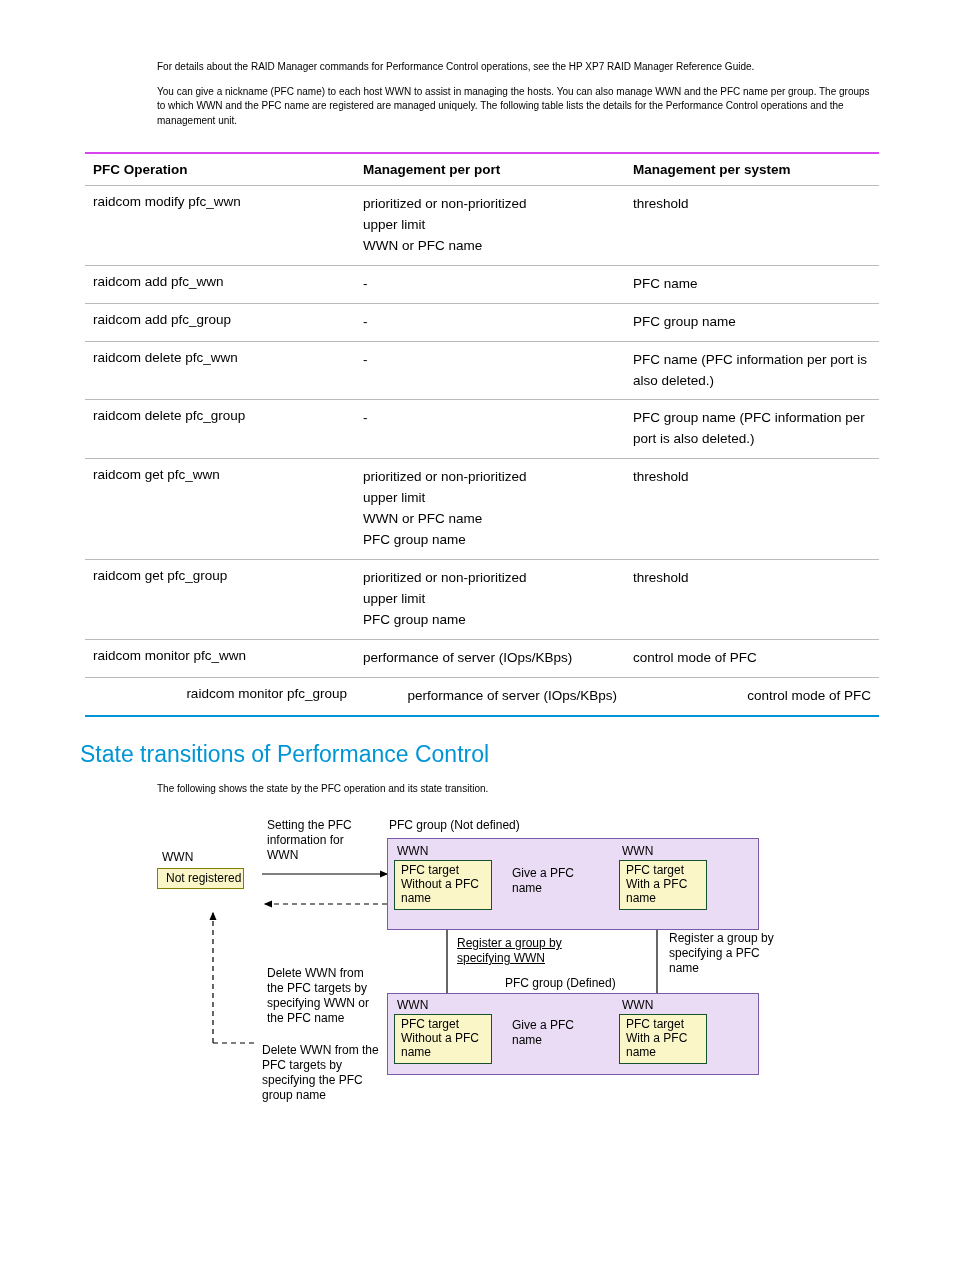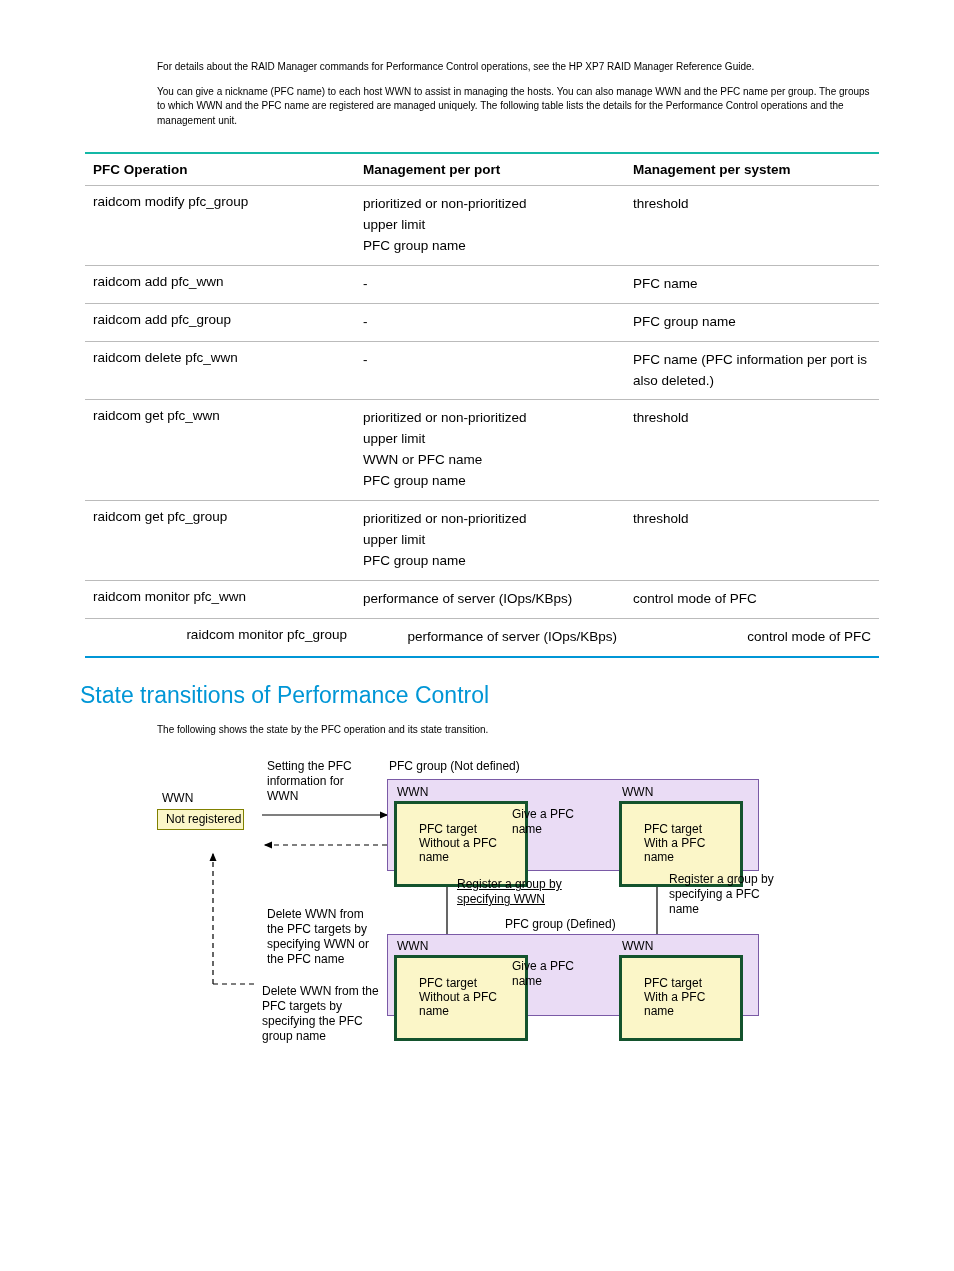--- a/index.html
+++ b/index.html
@@ -28,21 +28,21 @@
     width: 100%;
     font-size: 13.5px;
   }
   table.pfc th, table.pfc td {
     text-align: left;
     vertical-align: top;
     padding: 8px 8px;
     border-bottom: 1px solid #bbb;
   }
   table.pfc thead th {
-    border-top: 2px solid #14b8a6;
+    border-top: 2px solid #d946ef;
     border-bottom: 1px solid #bbb;
     font-weight: bold;
   }
   table.pfc tbody tr:last-child td {
     border-bottom: 2px solid #0096d6;
     text-align: right;
   }
   table.pfc td .line, table.pfc th .line {
     display: block;
     line-height: 1.55;
@@ -69,23 +69,23 @@
   .diagram .lbl { position: absolute; line-height: 1.25; }
   .wwn-chip {
     position: absolute;
     background: #fbf6c8;
     border: 1px solid #808000;
     padding: 2px 2px 3px 8px;
     font-size: 12px;
   }
   .state-box {
     position: absolute;
-    border: 3px solid #14532d;
+    border: 1px solid #14532d;
     background: #fbf6c8;
-    padding: 16px;
+    padding: 0;
     font-size: 12px;
   }
   .state-box .inner {
     padding: 2px 6px 4px 6px;
   }
   .big-group {
     position: absolute;
     border: 1px solid #7a5aa6;
     background: #eadcf5;
   }
@@ -102,55 +102,64 @@
   <table class="pfc">
     <thead>
       <tr>
         <th class="col-op">PFC Operation</th>
         <th class="col-port">Management per port</th>
         <th class="col-sys">Management per system</th>
       </tr>
     </thead>
     <tbody id="pfc-tbody">
         <tr>
-          <td>raidcom modify pfc_group</td>
+          <td>raidcom modify pfc_wwn</td>
           <td>
             <span class="line">prioritized or non-prioritized</span>
             <span class="line">upper limit</span>
+            <span class="line">WWN or PFC name</span>
+          </td>
+          <td>
+            <span class="line">threshold</span>
+          </td>
+        </tr>
+        <tr>
+          <td>raidcom add pfc_wwn</td>
+          <td>
+            <span class="line">-</span>
+          </td>
+          <td>
+            <span class="line">PFC name</span>
+          </td>
+        </tr>
+        <tr>
+          <td>raidcom add pfc_group</td>
+          <td>
+            <span class="line">-</span>
+          </td>
+          <td>
             <span class="line">PFC group name</span>
           </td>
-          <td>
-            <span class="line">threshold</span>
-          </td>
-        </tr>
-        <tr>
-          <td>raidcom add pfc_wwn</td>
-          <td>
-            <span class="line">-</span>
-          </td>
-          <td>
-            <span class="line">PFC name</span>
-          </td>
-        </tr>
-        <tr>
-          <td>raidcom add pfc_group</td>
-          <td>
-            <span class="line">-</span>
-          </td>
-          <td>
-            <span class="line">PFC group name</span>
-          </td>
         </tr>
         <tr>
           <td>raidcom delete pfc_wwn</td>
           <td>
             <span class="line">-</span>
           </td>
           <td>
             <span class="line">PFC name (PFC information per port is also deleted.)</span>
+          </td>
+        </tr>
+        <tr>
+          <td>raidcom delete pfc_group</td>
+          <td>
+            <span class="line">-</span>
+          </td>
+          <td>
+            <span class="line">PFC group name (PFC information per port is also deleted.)</span>
           </td>
         </tr>
         <tr>
           <td>raidcom get pfc_wwn</td>
           <td>
             <span class="line">prioritized or non-prioritized</span>
             <span class="line">upper limit</span>
             <span class="line">WWN or PFC name</span>
             <span class="line">PFC group name</span>
           </td>

